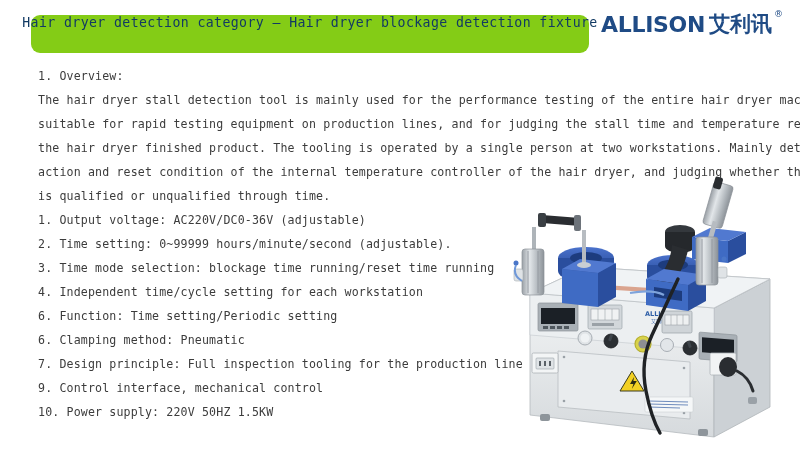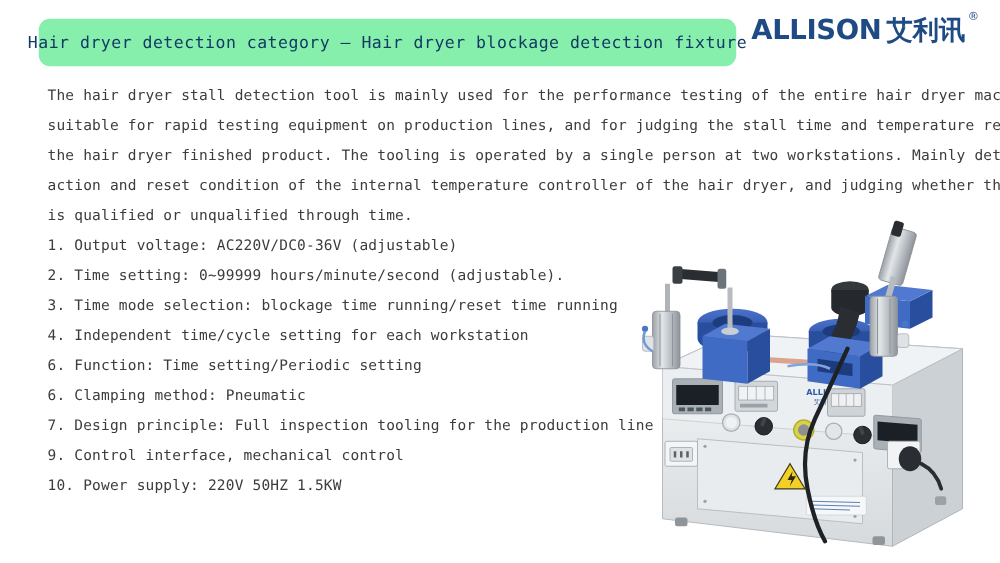--- a/index.html
+++ b/index.html
@@ -19,24 +19,24 @@
   
   #header {
     position: absolute;
     left: 0; top: 0;
     width: 800px; height: 62px;
   }
   #title-banner {
     position: absolute;
     left: 31px; top: 15px;
     width: 558px; height: 38px;
-    background: #86efac;
+    background: #84cc16;
     border-radius: 9px;
     display: flex;
-    align-items: center;
+    align-items: flex-start;
     justify-content: center;
   }
   #title-text {
     font-family: "DejaVu Sans Mono", "Liberation Mono", monospace;
     font-size: 13.2px;
     letter-spacing: 0.4px;
     color: #123a63;
     white-space: nowrap;
   }
   #logo {
@@ -102,20 +102,21 @@
     <span id="title-text">Hair dryer detection category – Hair dryer blockage detection fixture</span>
   </div>
   <div id="logo">
     <span id="logo-word">ALLISON</span>
     <span id="logo-cn">艾利讯</span>
     <span id="logo-reg">®</span>
   </div>
 </div>
 
 <div id="content">
+  <div class="line section-head">1. Overview:</div>
   <div class="line para-line">The hair dryer stall detection tool is mainly used for the performance testing of the entire hair dryer machine,</div>
   <div class="line para-line">suitable for rapid testing equipment on production lines, and for judging the stall time and temperature reset time of</div>
   <div class="line para-line">the hair dryer finished product. The tooling is operated by a single person at two workstations. Mainly detecting the</div>
   <div class="line para-line">action and reset condition of the internal temperature controller of the hair dryer, and judging whether the product</div>
   <div class="line para-line">is qualified or unqualified through time.</div>
 
   <div class="line list-line">1. Output voltage: AC220V/DC0-36V (adjustable)</div>
   <div class="line list-line">2. Time setting: 0~99999 hours/minute/second (adjustable).</div>
   <div class="line list-line">3. Time mode selection: blockage time running/reset time running</div>
   <div class="line list-line">4. Independent time/cycle setting for each workstation</div>

